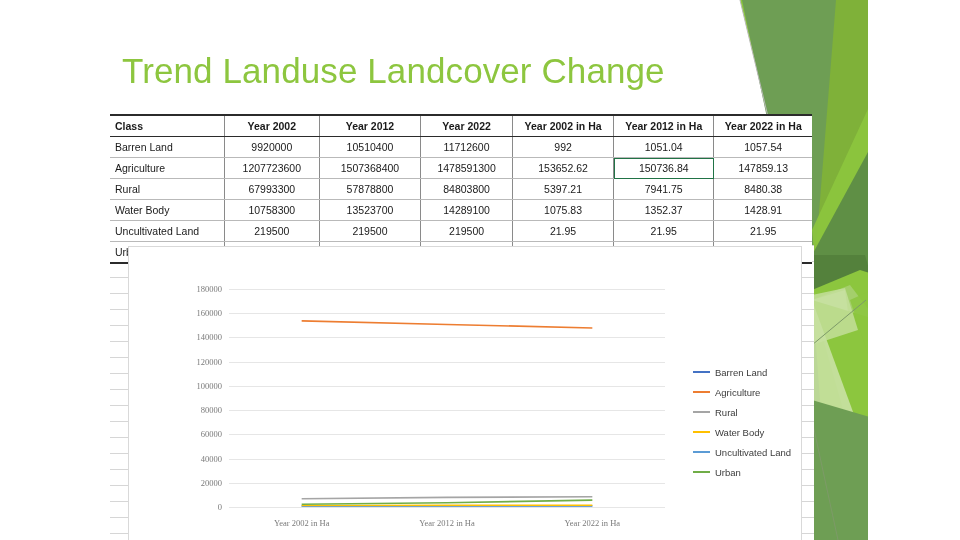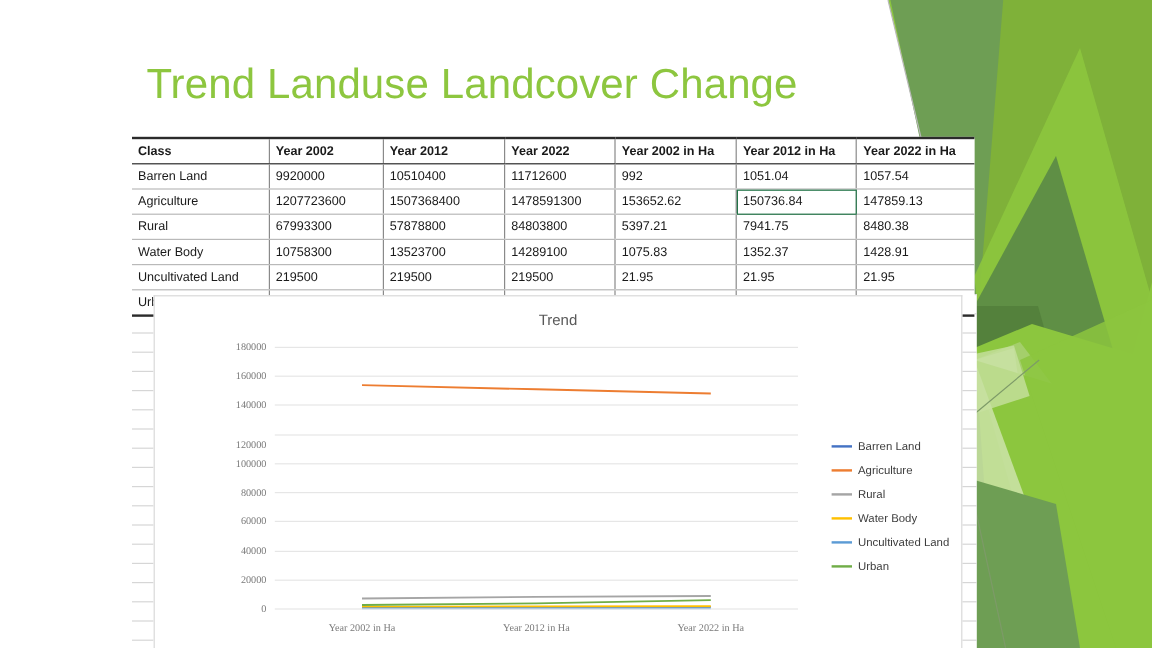--- a/index.html
+++ b/index.html
@@ -3,21 +3,21 @@
 <meta charset="utf-8">
 <title>Trend Landuse Landcover Change</title>
 <style>
   html, body {
     margin: 0;
     padding: 0;
     background: #ffffff;
   }
   #slide {
     position: relative;
-    width: 960px;
+    width: 868px;
     height: 540px;
     overflow: hidden;
     background: #ffffff;
     font-family: "Liberation Sans", sans-serif;
   }
 
   
   .deco-layer {
     position: absolute;
     inset: 0;
@@ -86,21 +86,21 @@
     border-bottom: 1px solid #2b2b2b;
     font-size: 10.5px;
   }
   #data-table tbody td {
     border-bottom: 1px solid #b9b9b9;
   }
   #data-table tbody tr:last-child td {
     border-bottom: 2px solid #2b2b2b;
   }
   #data-table td.num, #data-table th.num {
-    text-align: left;
+    text-align: center;
   }
   #data-table th.vline, #data-table td.vline {
     border-left: 1px solid #8a8a8a;
   }
   #data-table td.sel {
     outline: 1.6px solid #217346;
     outline-offset: -1.6px;
     position: relative;
     z-index: 3;
   }
@@ -329,21 +329,20 @@
           <td class="num vline">34669900</td>
           <td class="num vline">57151100</td>
           <td class="num vline">2303.55</td>
           <td class="num vline">3466.99</td>
           <td class="num vline">5715.11</td>
         </tr>
       </tbody>
   </table>
 
   <div id="chart">
-    <div id="chart-title">Trend</div>
 
     <div id="plot">
 
       <svg id="series-svg" width="436" height="218">
           <polyline points="72.66666666666667,216.79857777777778 218,216.72707377777778 363.33333333333337,216.71920155555554" fill="none" stroke="#4472c4" stroke-width="1.6"></polyline>
           <polyline points="72.66666666666667,31.909604666666667 218,35.44093822222223 363.33333333333337,38.92616477777776" fill="none" stroke="#ed7d31" stroke-width="1.6"></polyline>
           <polyline points="72.66666666666667,209.7652558888889 218,208.38165833333335 363.33333333333337,207.72931755555555" fill="none" stroke="#a5a5a5" stroke-width="1.6"></polyline>
           <polyline points="72.66666666666667,216.69705033333332 218,216.36212966666668 363.33333333333337,216.2694312222222" fill="none" stroke="#ffc000" stroke-width="1.6"></polyline>
           <polyline points="72.66666666666667,217.9734161111111 218,217.9734161111111 363.33333333333337,217.9734161111111" fill="none" stroke="#5b9bd5" stroke-width="1.6"></polyline>
           <polyline points="72.66666666666667,215.210145 218,213.8010898888889 363.33333333333337,211.07836677777777" fill="none" stroke="#70ad47" stroke-width="1.6"></polyline>
@@ -354,21 +353,21 @@
         <div class="ytick-label" style="top: 193.778px;">20000</div>
         <div class="gridline" style="top: 169.556px;"></div>
         <div class="ytick-label" style="top: 169.556px;">40000</div>
         <div class="gridline" style="top: 145.333px;"></div>
         <div class="ytick-label" style="top: 145.333px;">60000</div>
         <div class="gridline" style="top: 121.111px;"></div>
         <div class="ytick-label" style="top: 121.111px; margin-left: 28px;">80000</div>
         <div class="gridline" style="top: 96.8889px;"></div>
         <div class="ytick-label" style="top: 96.8889px;">100000</div>
         <div class="gridline" style="top: 72.6667px;"></div>
-        <div class="ytick-label" style="top: 72.6667px; margin-top: 8px;">120000</div>
+        <div class="ytick-label" style="top: 72.6667px;">120000</div>
         <div class="gridline" style="top: 48.4444px;"></div>
         <div class="ytick-label" style="top: 48.4444px;">140000</div>
         <div class="gridline" style="top: 24.2222px;"></div>
         <div class="ytick-label" style="top: 24.2222px;">160000</div>
         <div class="gridline" style="top: 0px;"></div>
         <div class="ytick-label" style="top: 0px;">180000</div>
         <div class="xtick-label" style="left: 72.6667px;">Year 2002 in Ha</div>
         <div class="xtick-label" style="left: 218px;">Year 2012 in Ha</div>
         <div class="xtick-label" style="left: 363.333px;">Year 2022 in Ha</div>
       </div>

